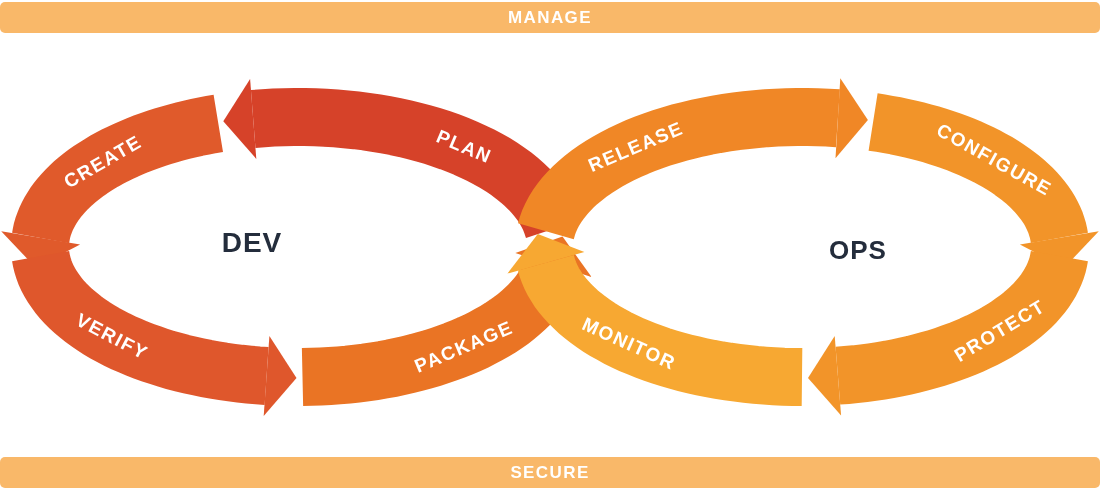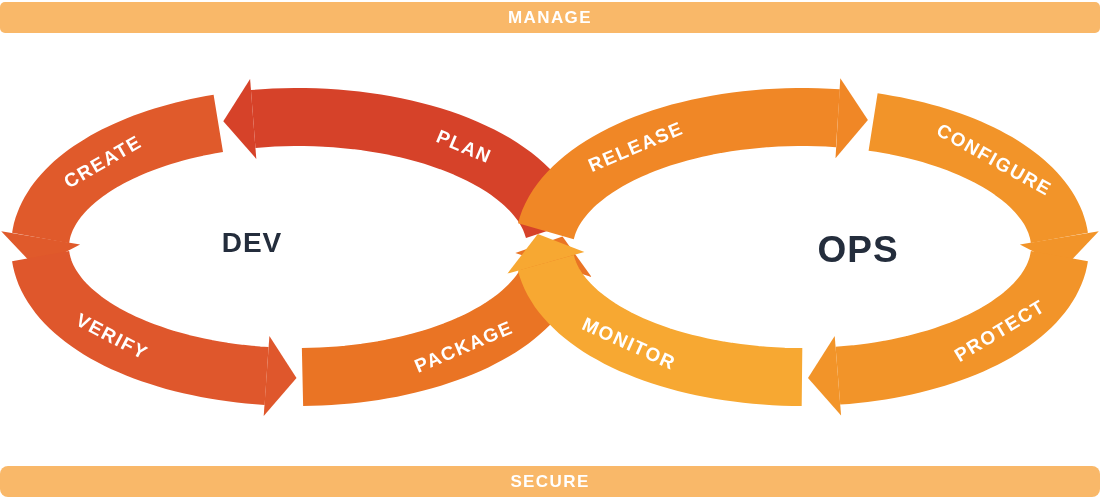--- a/index.html
+++ b/index.html
@@ -6,32 +6,32 @@
   .stage{
     position:relative;width:1100px;height:500px;overflow:hidden;
     background:#ffffff;font-family:"Liberation Sans",sans-serif;
   }
   .banner{
     position:absolute;left:0;right:0;height:31px;border-radius:5px;
     display:flex;align-items:center;justify-content:center;
     font-weight:bold;font-size:17px;letter-spacing:1.4px;
   }
   .banner.top{top:2px;}
-  .banner.bottom{bottom:3px;border-radius:8px;}
+  .banner.bottom{bottom:12px;}
   #loop-svg{position:absolute;left:0;top:0;}
   .seg-label{
     position:absolute;color:#ffffff;font-weight:bold;font-size:19px;
     letter-spacing:1.6px;white-space:nowrap;pointer-events:none;
   }
   .center-label{
     position:absolute;font-weight:bold;transform:translate(-50%,-50%);
     letter-spacing:1px;
   }
   #dev-center{left:252px;top:243px;font-size:28px;}
-  #ops-center{left:858px;top:250px;font-size:37px;}
+  #ops-center{left:858px;top:250px;font-size:26px;}
 </style>
 </head>
 <body>
 
 <div class="stage">
 
   <div class="banner top" style="background: rgb(249, 184, 105); color: rgb(255, 255, 255);">
     <span>MANAGE</span>
   </div>
 

